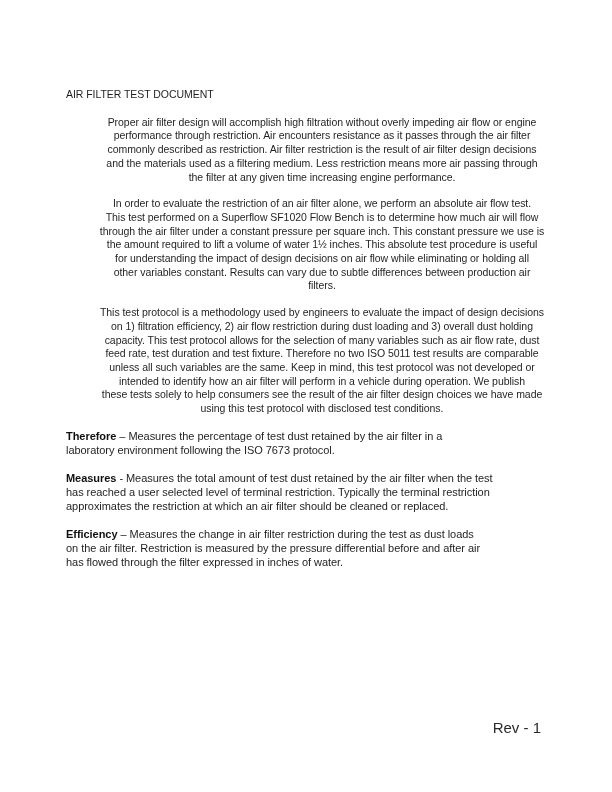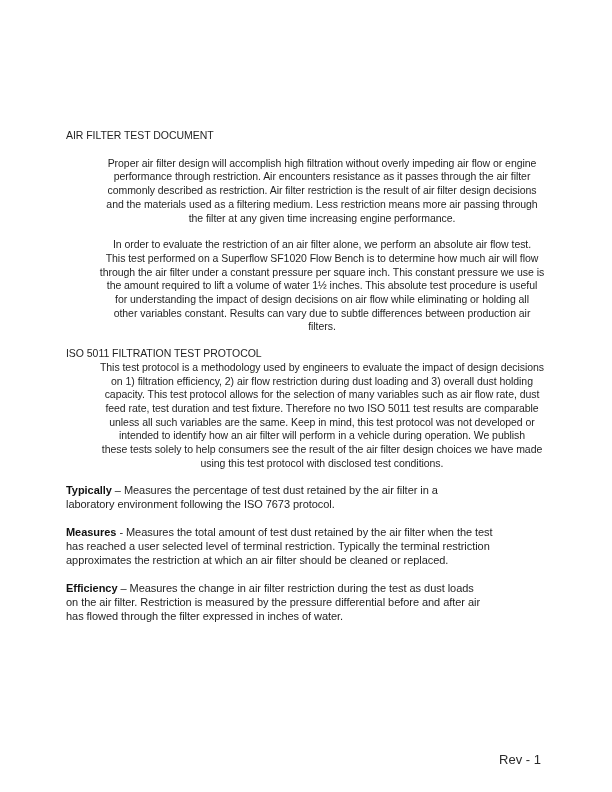--- a/index.html
+++ b/index.html
@@ -23,21 +23,20 @@
   }
   
   .body-text {
     font-size: 10.5px;
     line-height: 13.7px;
     white-space: pre-line;
     letter-spacing: -0.05px;
   }
   .doc-title {
     margin-bottom: 14px;
-    margin-top: 41px;
   }
   .section-heading {
     margin-bottom: 0;
   }
   .para {
     margin-bottom: 13px;
     text-align: center;
   }
   
   .definition {
@@ -50,24 +49,23 @@
     font-weight: bold;
     color: #111111;
   }
   .definition .def-body {
     white-space: pre-line;
   }
   .footer {
     position: absolute;
     top: 722px;
     right: 71px;
-    font-size: 13px;
+    font-size: 15px;
     line-height: 11px;
     color: #2a2a2a;
-    margin-top: 32px;
   }
 </style>
 </head>
 <body>
 
 <div class="page">
   <div class="content">
 
     <p class="body-text doc-title">AIR FILTER TEST DOCUMENT</p>
 
@@ -81,32 +79,31 @@
       <p class="body-text para">In order to evaluate the restriction of an air filter alone, we perform an absolute air flow test.
 This test performed on a Superflow SF1020 Flow Bench is to determine how much air will flow
 through the air filter under a constant pressure per square inch. This constant pressure we use is
 the amount required to lift a volume of water 1½ inches. This absolute test procedure is useful
 for understanding the impact of design decisions on air flow while eliminating or holding all
 other variables constant.  Results can vary due to subtle differences between production air
 filters.</p>
     </section>
 
     <section>
-      <p class="body-text section-heading">ISO 5011 FILTRATION TEST PROTOCOL</p>
       <p class="body-text para">This test protocol is a methodology used by engineers to evaluate the impact of design decisions
 on 1) filtration efficiency, 2) air flow restriction during dust loading and 3) overall dust holding
 capacity. This test protocol allows for the selection of many variables such as air flow rate, dust
 feed rate, test duration and test fixture. Therefore no two ISO 5011 test results are comparable
 unless all such variables are the same. Keep in mind, this test protocol was not developed or
 intended to identify how an air filter will perform in a vehicle during operation.  We publish
 these tests solely to help consumers see the result of the air filter design choices we have made
 using this test protocol with disclosed test conditions.</p>
     </section>
 
-    <p class="definition"><span class="term">Typically</span> <span class="def-body">– Measures the percentage of test dust retained by the air filter in a
+    <p class="definition"><span class="term">Therefore</span> <span class="def-body">– Measures the percentage of test dust retained by the air filter in a
 laboratory environment following the ISO 7673 protocol.</span></p>
 
     <p class="definition"><span class="term">Measures</span> <span class="def-body">- Measures the total amount of test dust retained by the air filter when the test
 has reached a user selected level of terminal restriction. Typically the terminal restriction
 approximates the restriction at which an air filter should be cleaned or replaced.</span></p>
 
     <p class="definition"><span class="term">Efficiency</span> <span class="def-body">– Measures the change in air filter restriction during the test as dust loads
 on the air filter. Restriction is measured by the pressure differential before and after air
 has flowed through the filter expressed in inches of water.</span></p>
 

